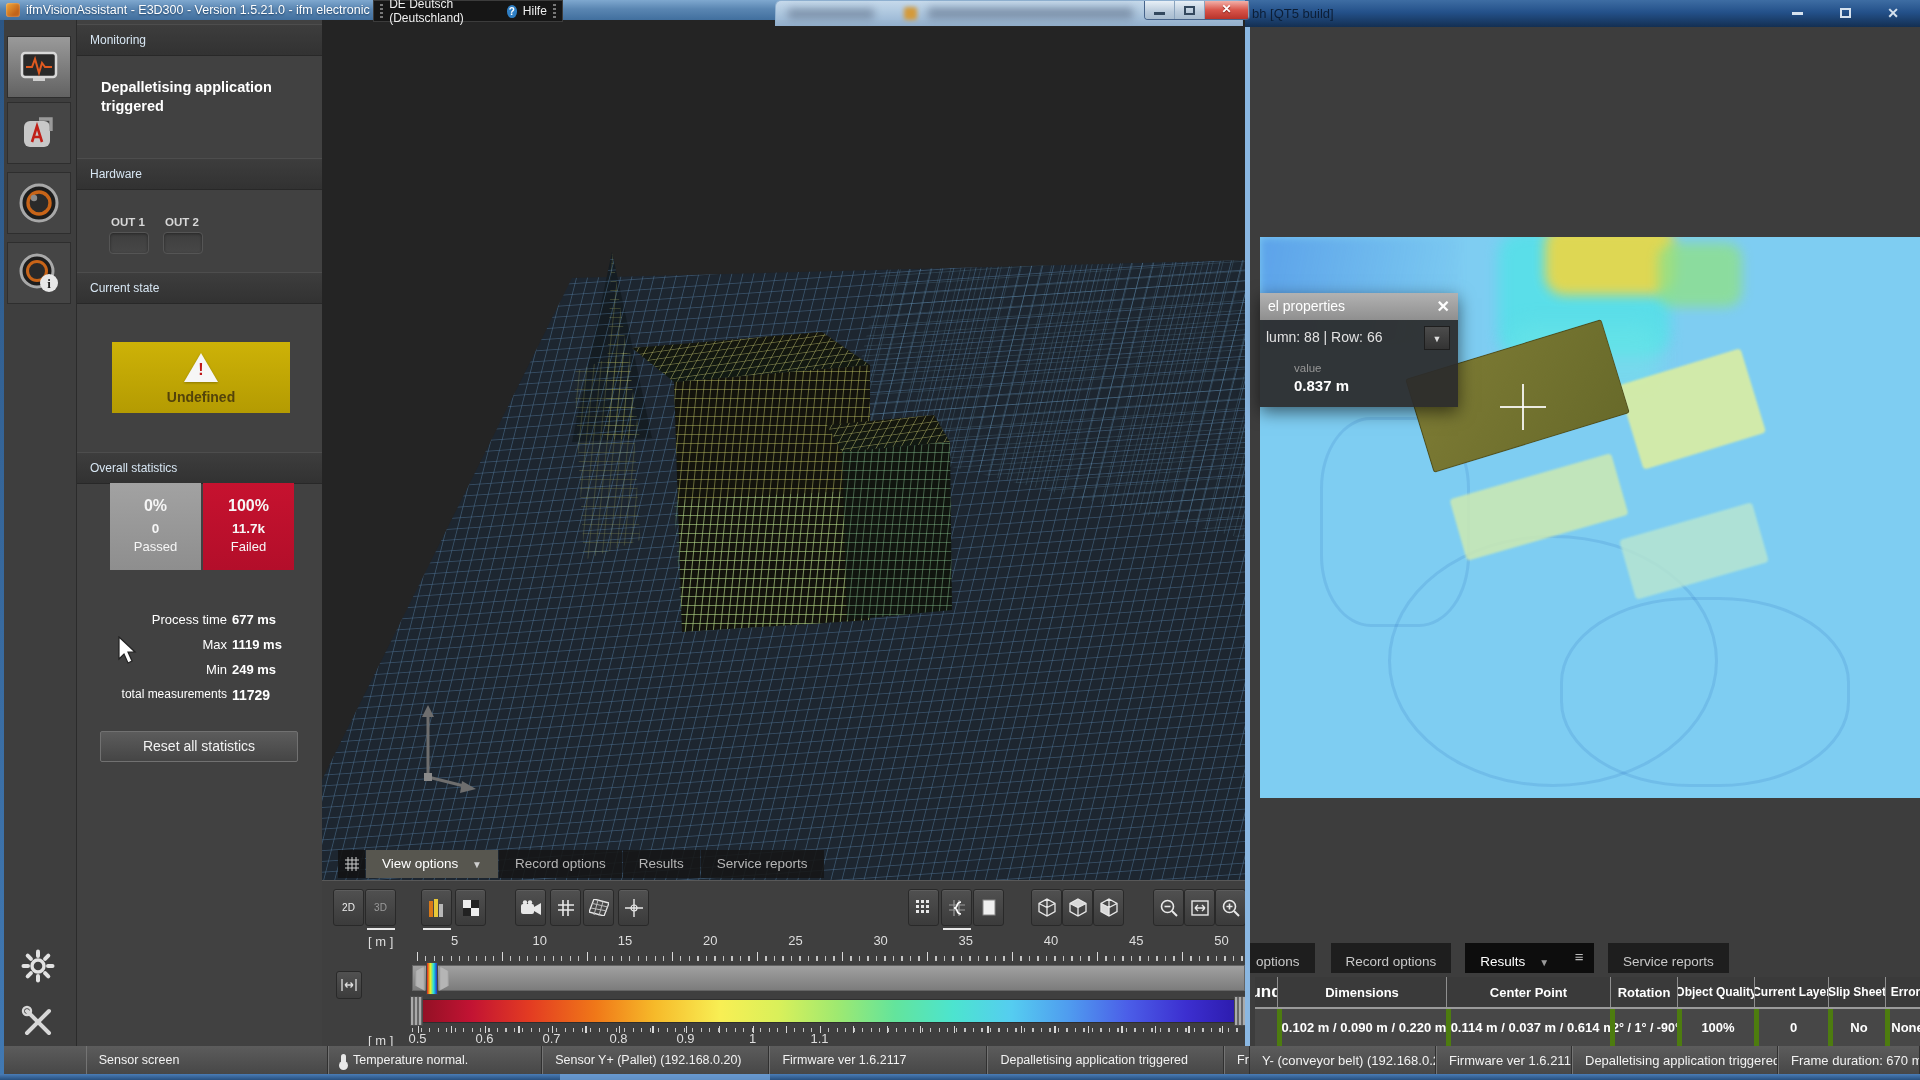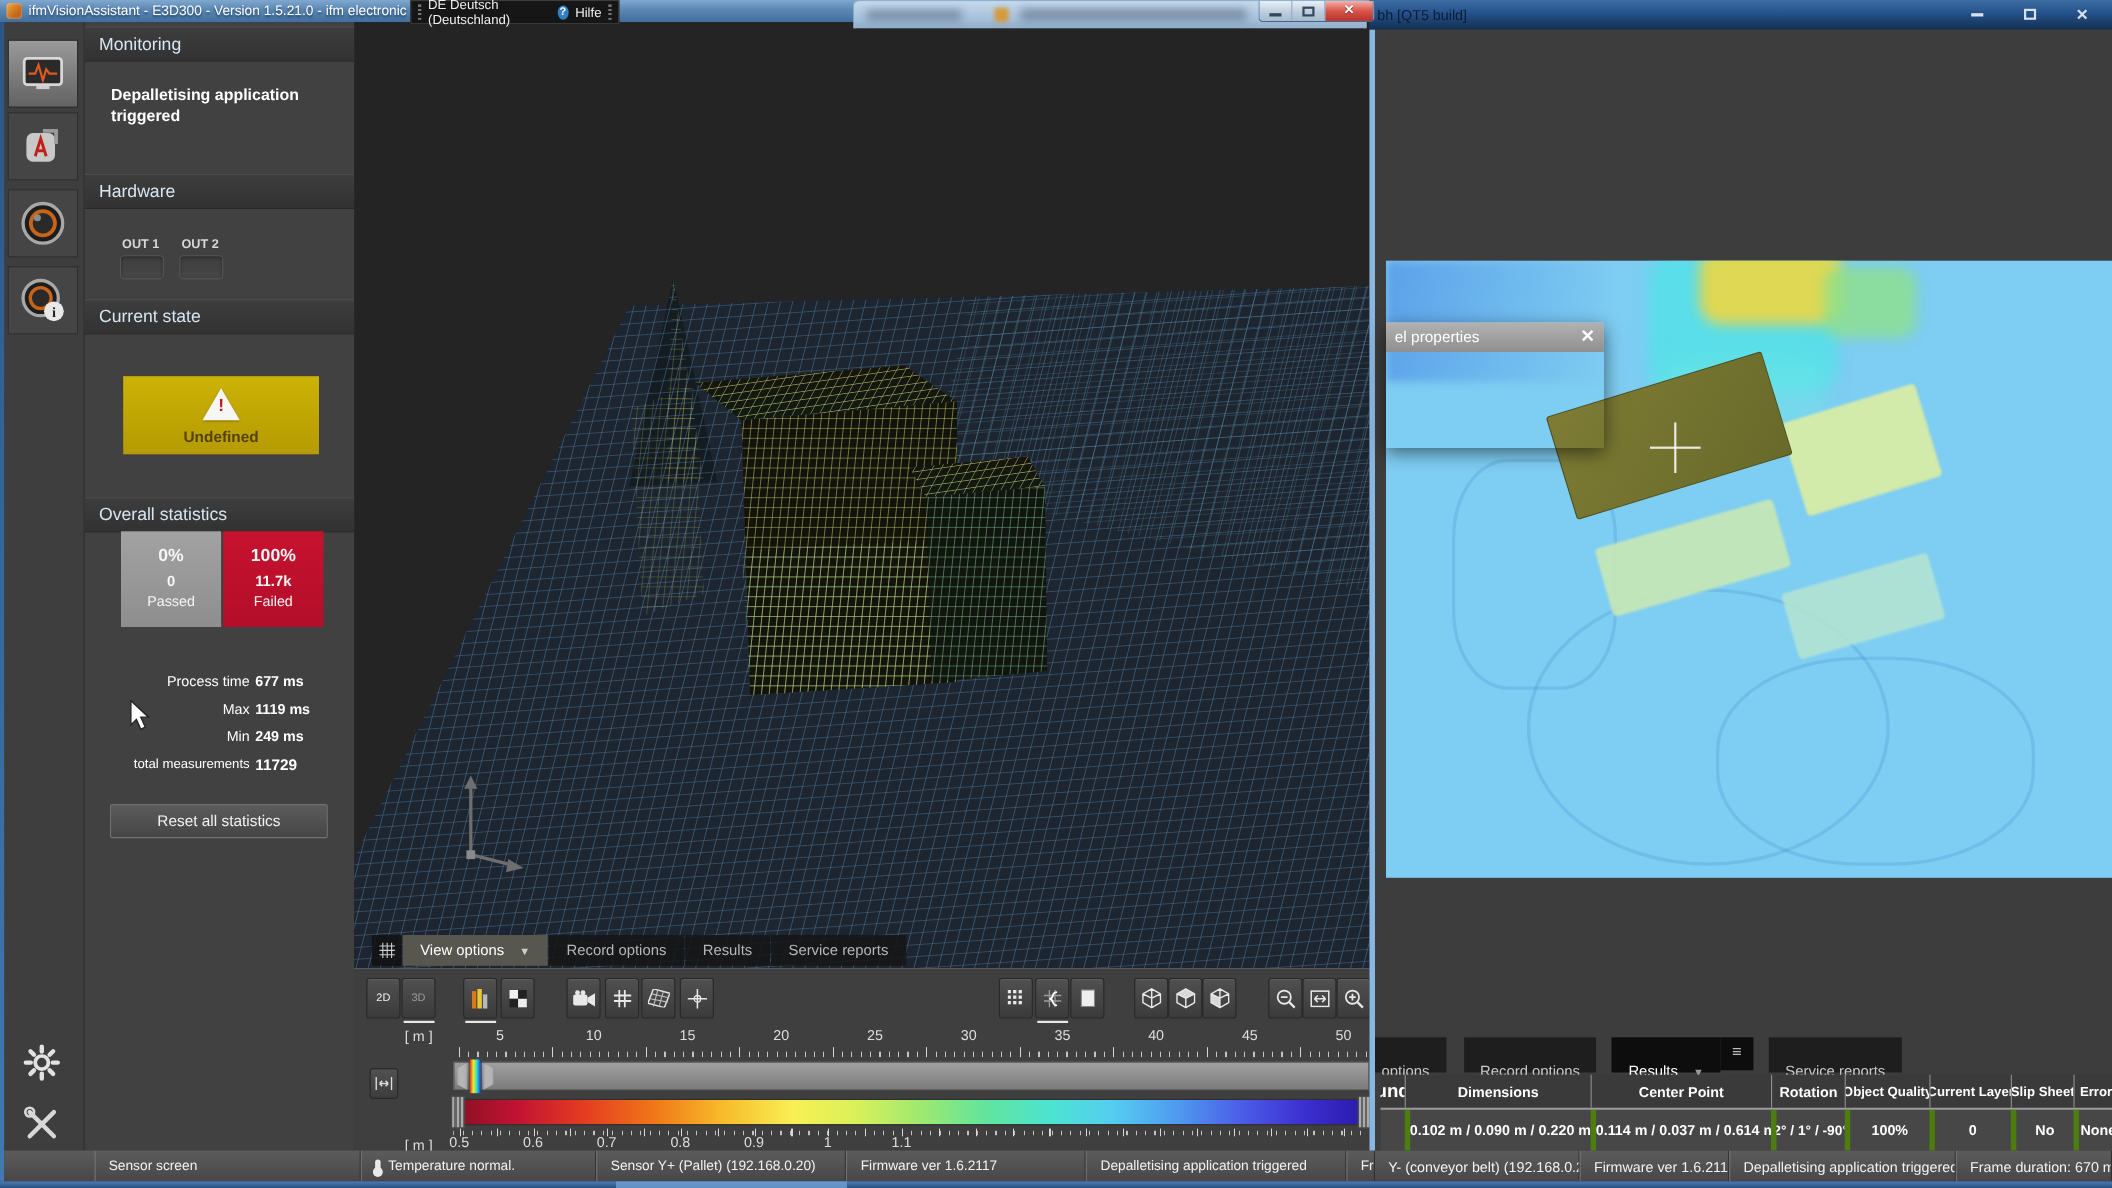--- a/index.html
+++ b/index.html
@@ -53,21 +53,21 @@
     border-right:1px solid #2b2b2b; }
   .side-btn { position:absolute; left:3px; width:64px; height:62px; background:#454545;
     border:1px solid #2e2e2e; display:flex; align-items:center; justify-content:center; }
   .side-btn.active { background:linear-gradient(180deg,#9a9a9a,#626262); }
   .side-bottom { position:absolute; left:8px; width:52px; height:44px; display:flex;
     align-items:center; justify-content:center; }
 
   
   #panel { left:77px; top:20px; width:245px; height:1026px; background:#414141; }
   .sec-h { position:absolute; left:0; width:245px; height:32px; line-height:31px;
-    padding-left:13px; color:#d7e6f3; font-size:16px;
+    padding-left:13px; color:#d7e6f3; font-size:12px;
     background:linear-gradient(180deg,#3d3d3d,#323232);
     border-top:1px solid #4d4d4d; border-bottom:1px solid #282828; }
   #mon-msg { position:absolute; left:24px; top:58px; width:190px; color:#fff;
     font-size:14.5px; font-weight:bold; line-height:19px; }
   .out-label { position:absolute; top:196px; color:#d8d8d8; font-size:11.5px; font-weight:bold; }
   .out-box { position:absolute; top:212px; width:40px; height:22px; border-radius:4px;
     border:1px solid #555; background:linear-gradient(180deg,#3e3e3e,#474747);
     box-shadow:inset 0 1px 3px #00000066; }
   #state-box { position:absolute; left:35px; top:322px; width:178px; height:71px;
     background:linear-gradient(180deg,#cdb207,#b49b02); text-align:center; }
@@ -197,22 +197,22 @@
   #pd-pos { position:absolute; left:6px; top:9px; color:#e2e2e2; font-size:14px; }
   #pd-combo { position:absolute; right:8px; top:6px; width:26px; height:24px;
     background:linear-gradient(180deg,#4c4c4c,#333); border:1px solid #1e1e1e;
     color:#ddd; font-size:9px; text-align:center; line-height:24px; }
   #pd-valname { position:absolute; left:34px; top:42px; color:#979797; font-size:11.5px; }
   #pd-value { position:absolute; left:34px; top:57px; color:#fff; font-size:15px;
     font-weight:bold; }
 
   #rtabs { position:absolute; left:0px; top:916px; height:30px; display:flex; gap:0;
     align-items:stretch; }
-  .rtab { height:30px; line-height:30px; padding:16px 15px; background:#1e1e1e; color:#c9c9c9;
-    font-size:13.5px; margin-right:14px; white-space:nowrap;text-decoration:underline; }
+  .rtab { height:30px; line-height:30px; padding:4px 15px; background:#1e1e1e; color:#c9c9c9;
+    font-size:13.5px; margin-right:14px; white-space:nowrap; }
   .rtab.partial { padding-left:6px; margin-right:16px; }
   .rtab.active { background:#0d0d0d; color:#fff; margin-right:0; }
   #rtab-menu { height:30px; width:30px; background:#0d0d0d; color:#bbb; text-align:center;
     line-height:28px; font-size:15px; margin-right:14px; }
 
   #rtable { position:absolute; left:5px; top:950px; width:670px; }
   .trow { display:grid; grid-template-columns:22px 169px 164px 67px 77px 74px 57px 40px; }
   .thead { height:32px; background:#3a3a3a; border-bottom:2px solid #9a9a9a; }
   .thead > div { border-left:1px solid #8f8f8f; color:#fff; font-size:13px; font-weight:bold;
     display:flex; align-items:center; justify-content:center; overflow:hidden;
@@ -668,20 +668,26 @@
         <div id="olive-box"></div>
         <div id="cross-h"></div>
         <div id="cross-v"></div>
       </div>
 
       <div id="pixel-dialog">
         <div id="pd-title">
           <span>el properties</span>
           <span id="pd-close">✕</span>
         </div>
+        <div id="pd-body">
+          <div id="pd-pos">lumn:  88   |   Row:  66</div>
+          <div id="pd-combo">▼</div>
+          <div id="pd-valname">value</div>
+          <div id="pd-value">0.837 m</div>
+        </div>
       </div>
 
       <div id="rtabs">
         <div class="rtab partial">
           <span>options</span>
         </div>
         <div class="rtab">
           <span>Record options</span>
         </div>
         <div class="rtab active">

